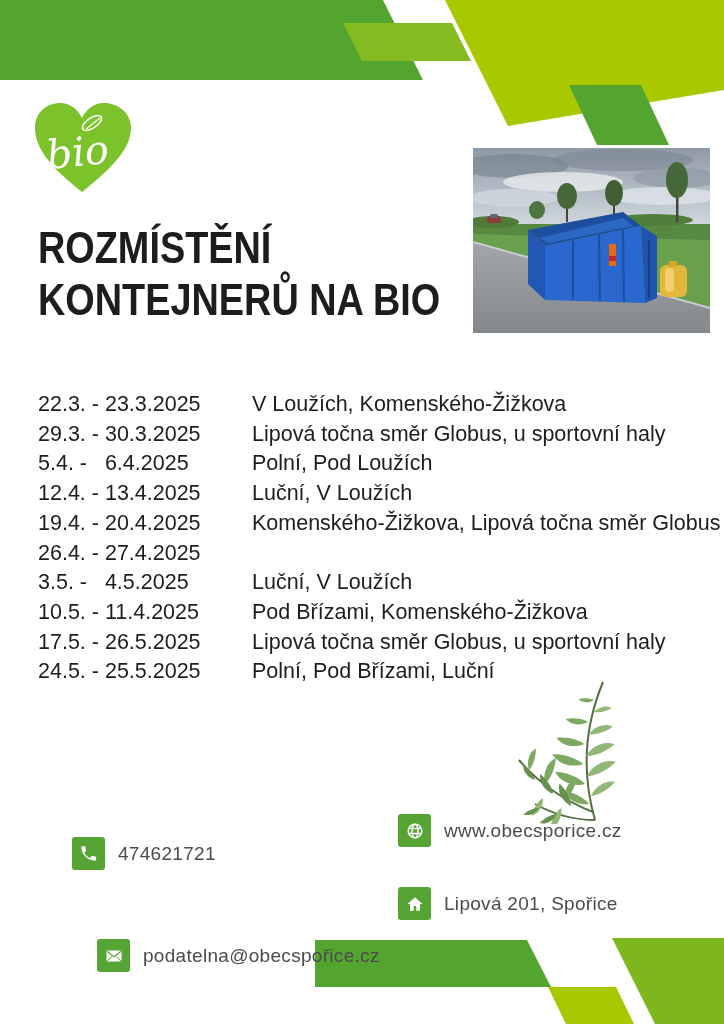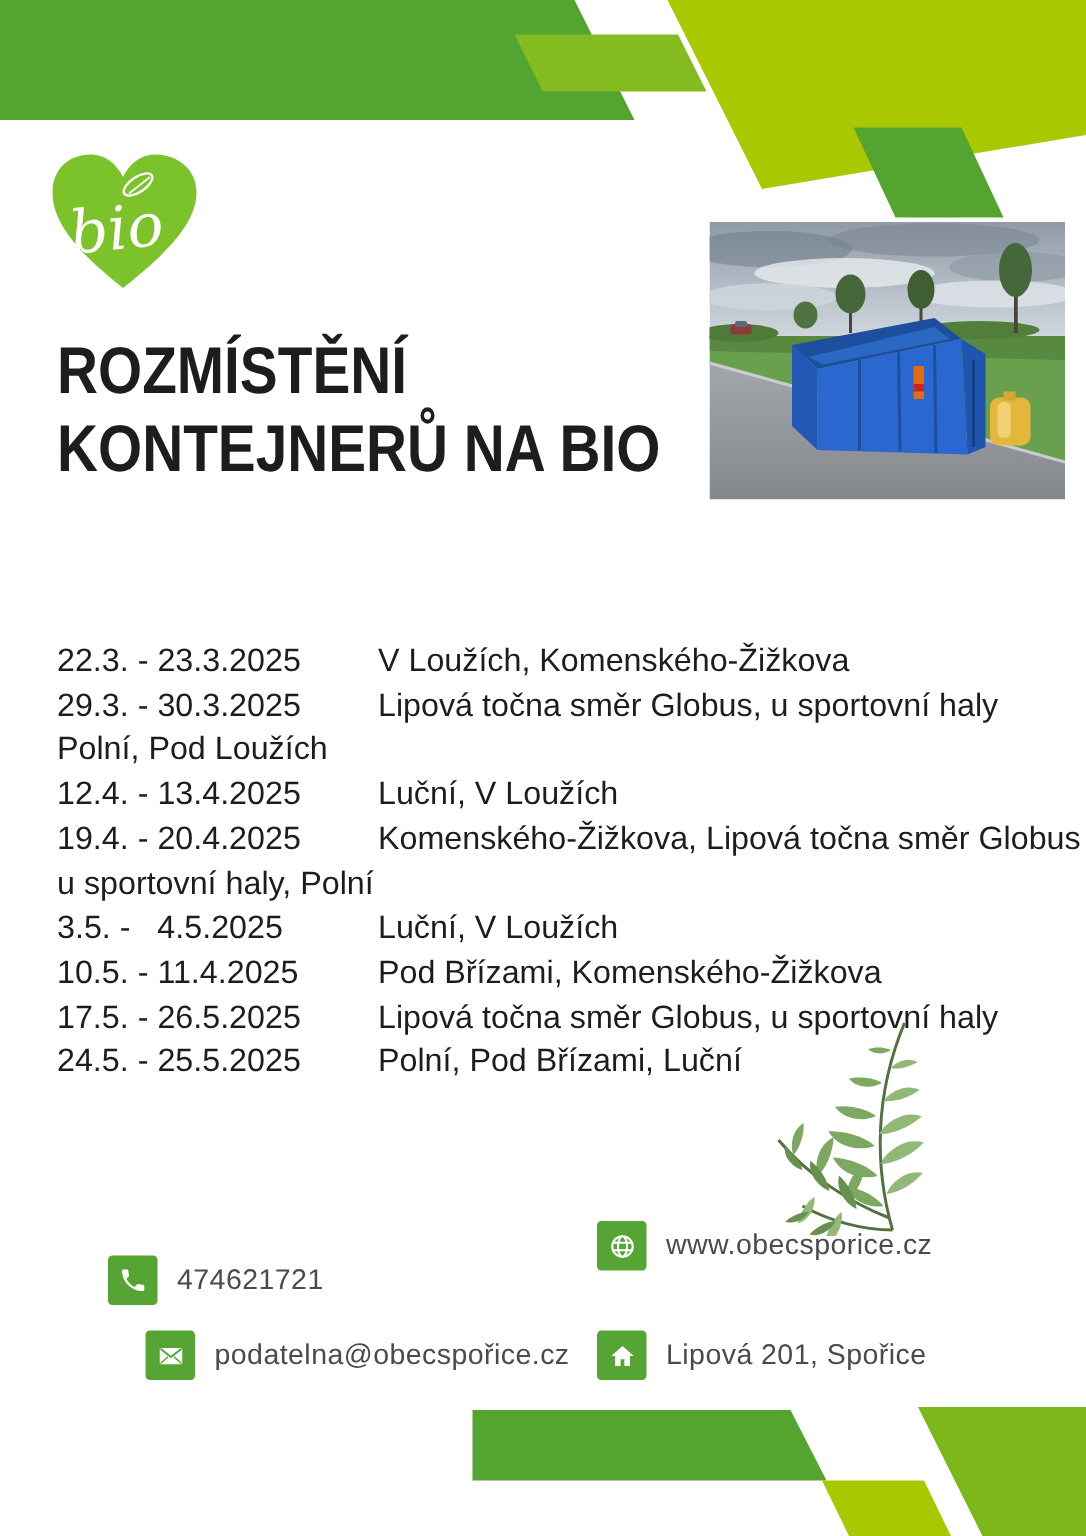--- a/index.html
+++ b/index.html
@@ -13,31 +13,31 @@
   .logo{position:absolute;left:26px;top:96px;width:114px;height:104px;}
   .title{
     position:absolute;left:38px;top:222px;width:480px;
     font-weight:700;font-size:44px;line-height:52px;letter-spacing:0px;
     color:var(--title-color);transform:scaleX(.86);transform-origin:left top;
     white-space:nowrap;
   }
   .photo{position:absolute;left:473px;top:148px;width:237px;height:185px;}
   .schedule{
     position:absolute;left:38px;top:390px;width:680px;
-    font-size:21.5px;line-height:29.7px;color:var(--text-color);margin-top:36px;
+    font-size:21.5px;line-height:29.7px;color:var(--text-color);
   }
   .srow{display:flex;}
   .dates{width:214px;flex:0 0 214px;white-space:pre;}
   .locs{white-space:pre;}
   .fern{position:absolute;left:505px;top:672px;width:158px;height:152px;}
   .contacts{position:absolute;left:0;top:0;width:724px;height:1024px;pointer-events:none;text-decoration:underline;}
   .contact{position:absolute;display:flex;align-items:center;gap:13px;}
   .c-phone{left:72px;top:837px;}
   .c-web{left:398px;top:814px;}
-  .c-email{left:72px;top:887px;padding-left:25px;}
+  .c-email{left:72px;top:939px;padding-left:25px;}
   .c-addr{left:398px;top:887px;align-items:center;}
   .cicon{
     width:33px;height:33px;border-radius:3px;background:var(--icon-green);
     display:flex;align-items:center;justify-content:center;flex:0 0 33px;
   }
   .ctext{font-size:19px;color:var(--contact-text);letter-spacing:.3px;}
 </style>
 </head>
 <body>
 
@@ -135,35 +135,36 @@
       <span class="dates">22.3. - 23.3.2025</span>
       <span class="locs">V Loužích, Komenského-Žižkova</span>
     </div>
 
     <div class="srow">
       <span class="dates">29.3. - 30.3.2025</span>
       <span class="locs">Lipová točna směr Globus, u sportovní haly</span>
     </div>
 
     <div class="srow">
+      <span class="dates">5.4. -   6.4.2025</span>
       <span class="locs">Polní, Pod Loužích</span>
     </div>
 
     <div class="srow">
       <span class="dates">12.4. - 13.4.2025</span>
       <span class="locs">Luční, V Loužích</span>
     </div>
 
     <div class="srow">
       <span class="dates">19.4. - 20.4.2025</span>
       <span class="locs">Komenského-Žižkova, Lipová točna směr Globus</span>
     </div>
 
     <div class="srow">
-      <span class="locs">u sportovní haly, Polní</span>
+      <span class="dates">26.4. - 27.4.2025</span>
     </div>
 
     <div class="srow">
       <span class="dates">3.5. -   4.5.2025</span>
       <span class="locs">Luční, V Loužích</span>
     </div>
 
     <div class="srow">
       <span class="dates">10.5. - 11.4.2025</span>
       <span class="locs">Pod Břízami, Komenského-Žižkova</span>

